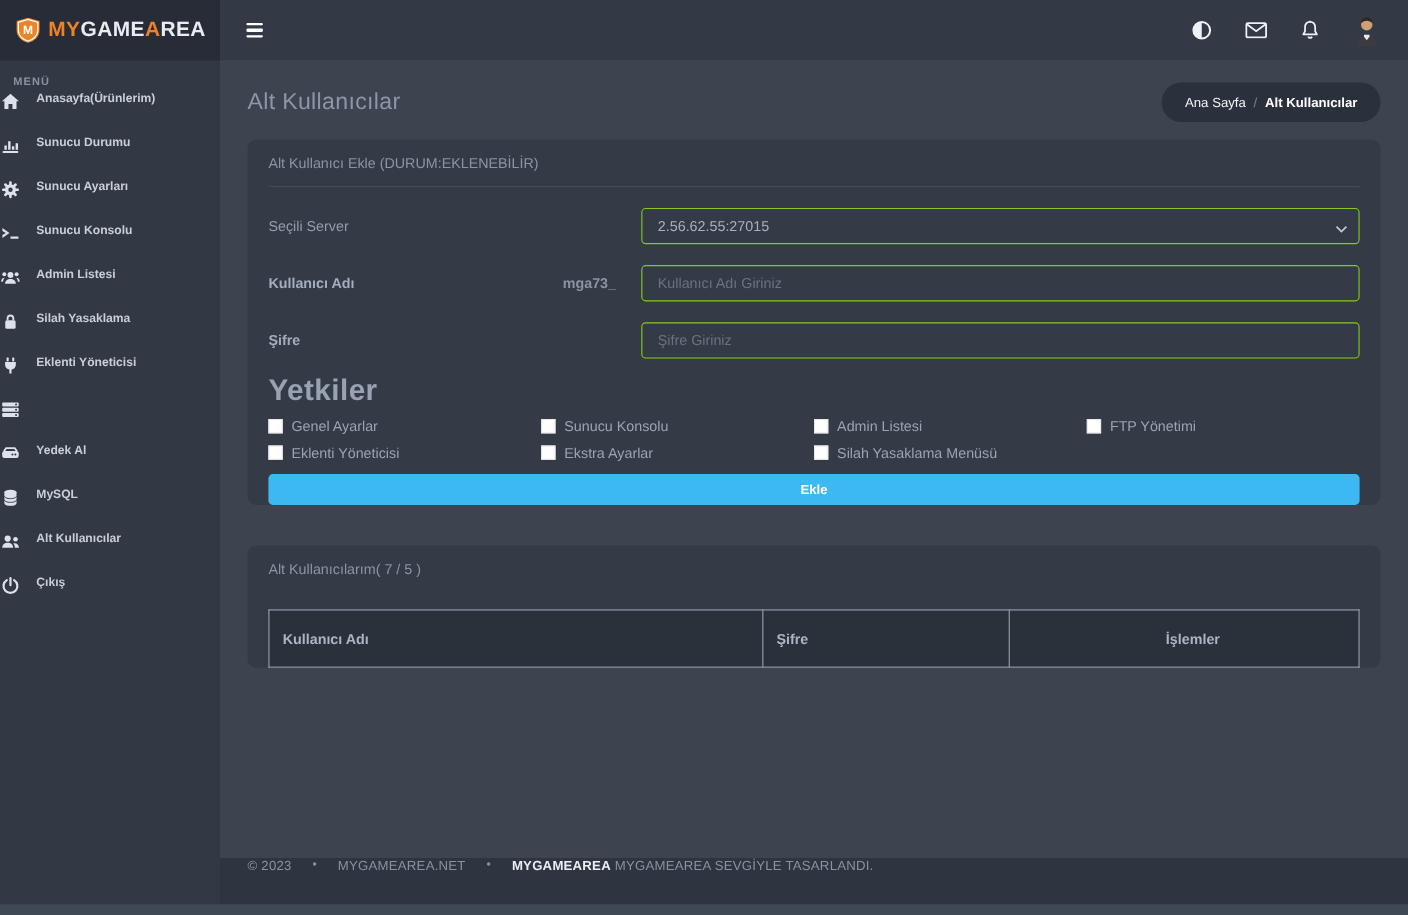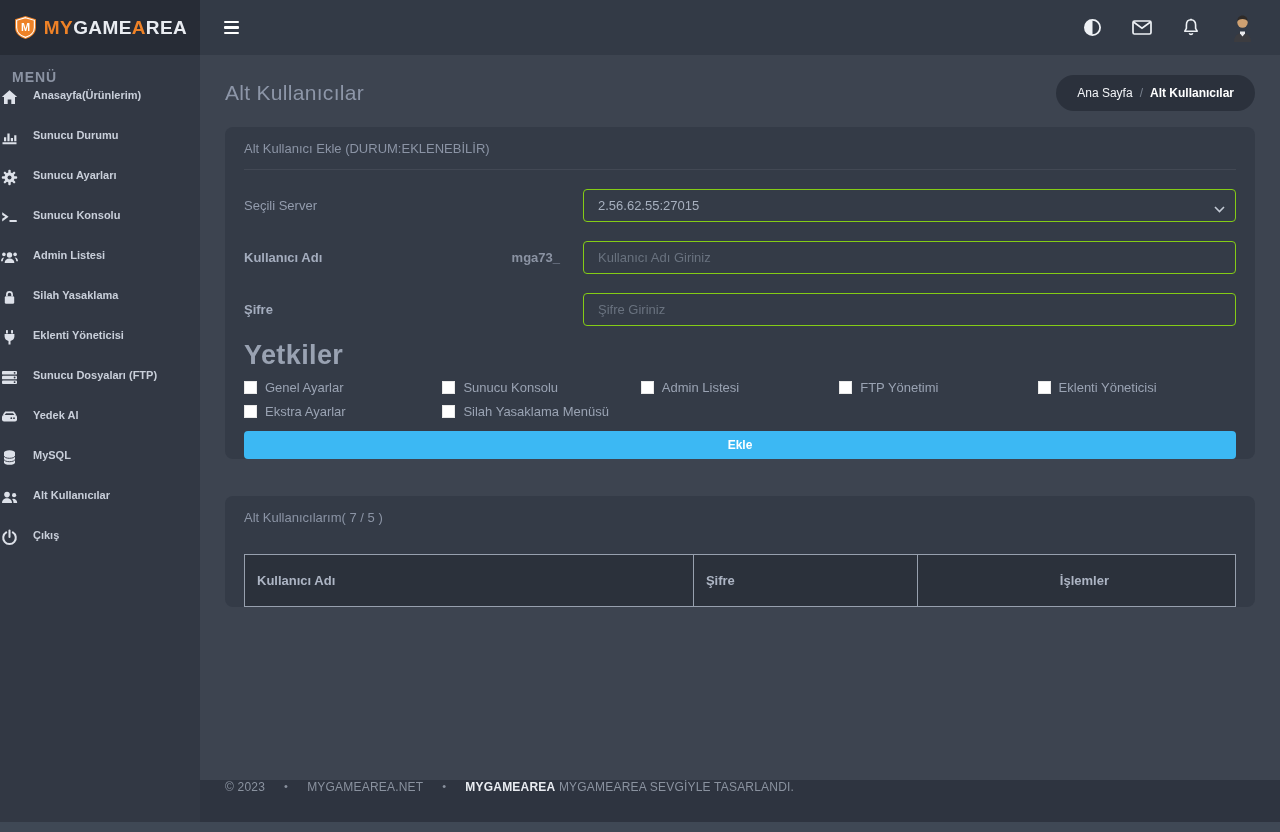--- a/index.html
+++ b/index.html
@@ -5,21 +5,21 @@
   * { margin:0; padding:0; box-sizing:border-box; }
   html,body { width:1280px; height:832px; }
   body { font-family:"Liberation Sans", sans-serif; background:#3f4855; overflow:hidden; }
   .app { display:flex; width:1280px; height:822px; }
 
   
   .sidebar { width:200px; background:#323844; flex:0 0 200px; }
   .logo-area { height:55px; background:#272c36; display:flex; align-items:center; justify-content:center; gap:6px; cursor:pointer; }
   .logo-text { font-size:19px; font-weight:800; letter-spacing:.4px; color:#e9ecf1; }
   .logo-text .orange { color:#ee8227; }
-  .menu-label { color:#8b93a3; font-size:14px; font-weight:700; letter-spacing:1px; padding:14px 0 4px 12px; }
+  .menu-label { color:#8b93a3; font-size:10px; font-weight:700; letter-spacing:1px; padding:14px 0 4px 12px; }
   .nav-item { display:flex; align-items:flex-start; gap:15px; height:40px; color:#c9cfda; font-size:11px; font-weight:600; cursor:pointer; }
   .nav-icon { width:18px; display:flex; justify-content:center; color:#dde1e9; }
   .nav-icon svg { display:block; }
 
   
   .main { flex:1; display:flex; flex-direction:column; min-width:0; }
   .topbar { height:55px; background:#333a46; display:flex; align-items:center; justify-content:space-between; padding:0 25px 0 24px; flex:0 0 55px; }
   .hamburger { width:15px; cursor:pointer; }
   .hamburger div { height:2.5px; background:#ffffff; margin:0 0 3px 0; border-radius:1px; }
   .hamburger div:last-child { margin-bottom:0; }
@@ -44,21 +44,21 @@
   .lbl { color:#939cad; }
   .lbl.bold { font-weight:700; color:#a4adbe; }
   .prefix { font-weight:700; color:#8b93a3; font-size:13px; }
   .field-wrap { flex:1; position:relative; }
   .field { width:100%; height:33px; background:transparent; border:1px solid #84cc16; border-radius:4px; color:#a7b0bf; font-size:13px; padding:0 30px 0 14px; font-family:"Liberation Sans", sans-serif; appearance:none; -webkit-appearance:none; outline:none; }
   select.field { cursor:pointer; }
   input.field::placeholder { color:#69727f; opacity:1; }
   .select-chevron { position:absolute; right:11px; top:10px; pointer-events:none; color:#c3cad5; }
 
   .perm-title { font-size:27px; font-weight:700; color:#99a2b2; letter-spacing:.4px; margin-top:14px; }
-  .perm-grid { display:grid; grid-template-columns:repeat(5,1fr); row-gap:9px; margin-top:9px; }
+  .perm-grid { display:grid; grid-template-columns:repeat(4,1fr); row-gap:9px; margin-top:9px; }
   .perm-item { display:flex; align-items:center; gap:8px; font-size:13px; color:#9aa3b3; cursor:pointer; }
   .checkbox { width:13px; height:13px; background:#ffffff; border:1px solid #e8e8e8; flex:0 0 13px; cursor:pointer; }
 
   .submit-btn { display:block; width:100%; height:28px; background:#3cb8f3; border:none; border-radius:4px; color:#ffffff; font-size:12px; font-weight:700; margin:12px 0 19px 0; cursor:pointer; font-family:"Liberation Sans", sans-serif; }
 
   .card.list { margin-top:37px; }
   .subs-table { width:100%; border-collapse:collapse; margin:15px 0 27px 0; }
   .subs-table th { border:1px solid #97a0ae; background:#2b313b; height:52px; font-size:13px; font-weight:700; color:#adb5c4; text-align:left; padding-left:12px; }
   .subs-table th.center { text-align:center; padding-left:16px; }
 
@@ -167,21 +167,20 @@
                 <rect x="1" y="6.7" width="15" height="3.6" rx="0.9"></rect>
                 <rect x="1" y="11.4" width="15" height="3.6" rx="0.9"></rect>
               </g>
               <g fill="#323844">
                 <circle cx="13.6" cy="3.8" r="0.9"></circle>
                 <circle cx="13.6" cy="8.5" r="0.9"></circle>
                 <circle cx="13.6" cy="13.2" r="0.9"></circle>
               </g>
             </svg>
         </span>
-        <span>Sunucu Dosyaları (FTP)</span>
       </div>
       <div class="nav-item">
         <span class="nav-icon">
           <svg width="17" height="17" viewBox="0 0 17 17">
               <path d="M2.6 6.1 L4.6 3.4 h7.8 l2 2.7" fill="none" stroke="currentColor" stroke-width="1.6"></path>
               <rect x="1" y="6" width="15" height="6.4" rx="2" fill="currentColor"></rect>
               <g fill="#323844">
                 <circle cx="13" cy="9.2" r="0.9"></circle>
                 <circle cx="10.3" cy="9.2" r="0.9"></circle>
               </g>

